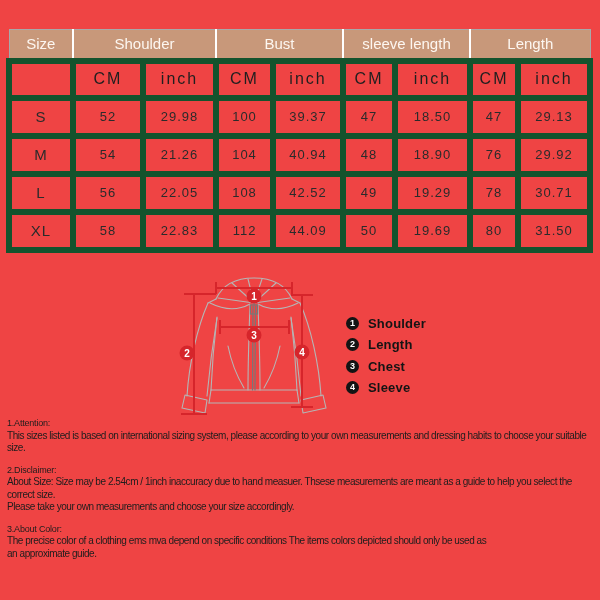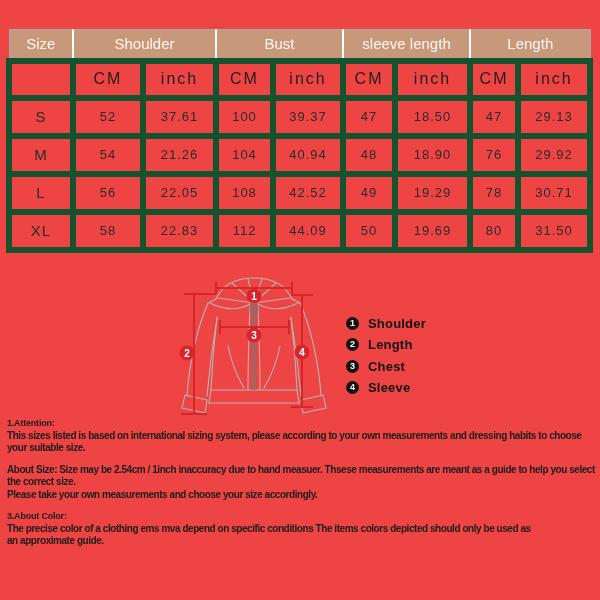--- a/index.html
+++ b/index.html
@@ -38,21 +38,21 @@
   .legend-item { display: flex; align-items: center; height: 14px; margin-bottom: 7.5px; }
   .lnum {
     width: 13px; height: 13px; border-radius: 50%; background: #141414;
     color: #fff; font-size: 9px; font-weight: bold; line-height: 13px;
     text-align: center; flex: 0 0 13px;
   }
   .llabel { margin-left: 9px; font-size: 13px; font-weight: 700; color: #141414; letter-spacing: 0.2px; }
 
   
   .notes { position: absolute; left: 7px; top: 417px; width: 591px; color: #1d1d1d; }
-  .note { margin-bottom: 9px; font-weight: bold; }
+  .note { margin-bottom: 9px; }
   .note-heading { font-size: 9px; line-height: 12.5px; letter-spacing: -0.2px; }
   .note-body { font-size: 10px; line-height: 12.5px; letter-spacing: -0.45px; white-space: pre-line; }
 </style>
 </head>
 <body>
 
 <div class="page">
 
   <table class="size-table">
     <colgroup>
@@ -83,21 +83,21 @@
         <td>CM</td>
         <td>inch</td>
         <td>CM</td>
         <td>inch</td>
       </tr>
     </thead>
     <tbody>
       <tr>
         <th>S</th>
         <td>52</td>
-        <td>37.61</td>
+        <td>29.98</td>
         <td>100</td>
         <td>39.37</td>
         <td>47</td>
         <td>18.50</td>
         <td>47</td>
         <td>29.13</td>
       </tr>
       <tr>
         <th>M</th>
         <td>54</td>
@@ -227,20 +227,21 @@
       <span class="llabel">Sleeve</span>
     </div>
   </div>
 
   <div class="notes">
     <div class="note">
       <div class="note-heading">1.Attention:</div>
       <div class="note-body">This sizes listed is based on international sizing system, please according to your own measurements and dressing habits to choose your suitable size.</div>
     </div>
     <div class="note">
+      <div class="note-heading">2.Disclaimer:</div>
       <div class="note-body">About Size: Size may be 2.54cm / 1inch inaccuracy due to hand measuer. Thsese measurements are meant as a guide to help you select the correct size.
 Please take your own measurements and choose your size accordingly.</div>
     </div>
     <div class="note">
       <div class="note-heading">3.About Color:</div>
       <div class="note-body">The precise color of a clothing ems mva depend on specific conditions The items colors depicted should only be used as
 an approximate guide.</div>
     </div>
   </div>
 

